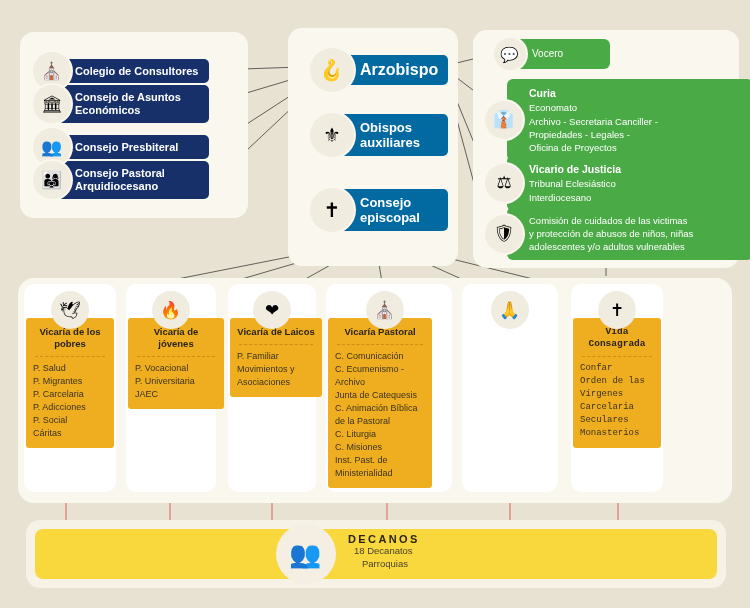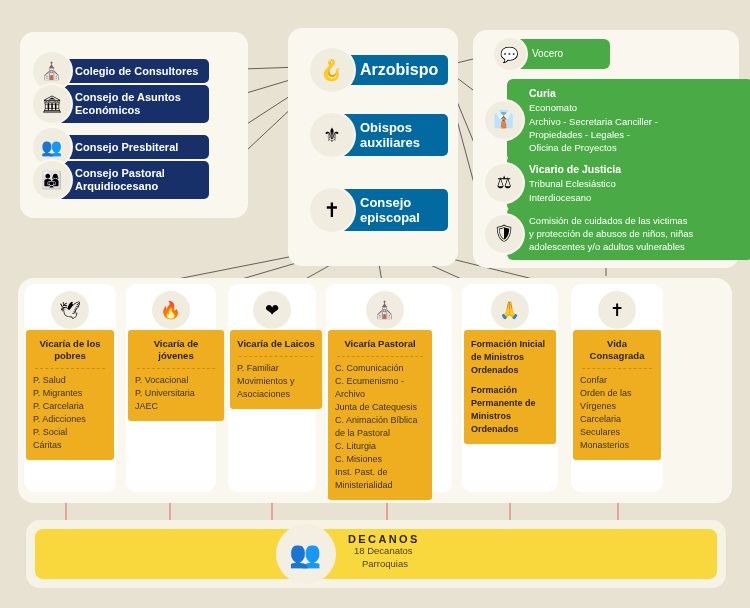--- a/index.html
+++ b/index.html
@@ -94,21 +94,21 @@
     background:#fff;border-radius:10px;
   }
   .vico{
     position:absolute;top:291px;
     width:38px;height:38px;border-radius:50%;
     background:#f1ece0;
     display:flex;align-items:center;justify-content:center;
     font-size:17px;z-index:4;
   }
   .vbox{
-    position:absolute;top:330px;
+    position:absolute;top:318px;
     background:#efae20;border-radius:3px;
     padding:8px 7px;box-sizing:border-box;z-index:3;
   }
   .vtitle{
     font-size:9.5px;font-weight:bold;color:#2a2418;
     text-align:center;line-height:1.25;
   }
   .vrule{
     border-top:1.5px dashed #c98f10;
     margin:6px 2px 5px 2px;
@@ -311,34 +311,24 @@
       <div>de la Pastoral</div>
       <div>C. Liturgia</div>
       <div>C. Misiones</div>
       <div>Inst. Past. de</div>
       <div>Ministerialidad</div>
     </div>
   </div>
 
   <div class="vcard" style="left:462px;width:96px;height:208px;"></div>
   <div class="vico" style="left:491px;">🙏</div>
-  <div class="vbox" id="v4" style="left:464px;width:92px;">
-    <div class="vlist bold">Formación Inicial de Ministros Ordenados</div>
-    <div class="vlist bold">
-      <span class="gap"></span>
-      <div>Formación</div>
-      <div>Permanente de</div>
-      <div>Ministros</div>
-      <div>Ordenados</div>
-    </div>
-  </div>
 
   <div class="vcard" style="left:571px;width:92px;height:208px;"></div>
   <div class="vico" style="left:598px;">✝</div>
-  <div class="vbox" id="v5" style="left:573px;width:88px;">
+  <div class="vbox" id="v5" style="left:573px;width:88px;font-family:Liberation Mono, monospace;">
     <div class="vtitle">Vida Consagrada</div>
     <div class="vrule"></div>
     <div class="vlist">
       <div>Confar</div>
       <div>Orden de las</div>
       <div>Vírgenes</div>
       <div>Carcelaria</div>
       <div>Seculares</div>
       <div>Monasterios</div>
     </div>

